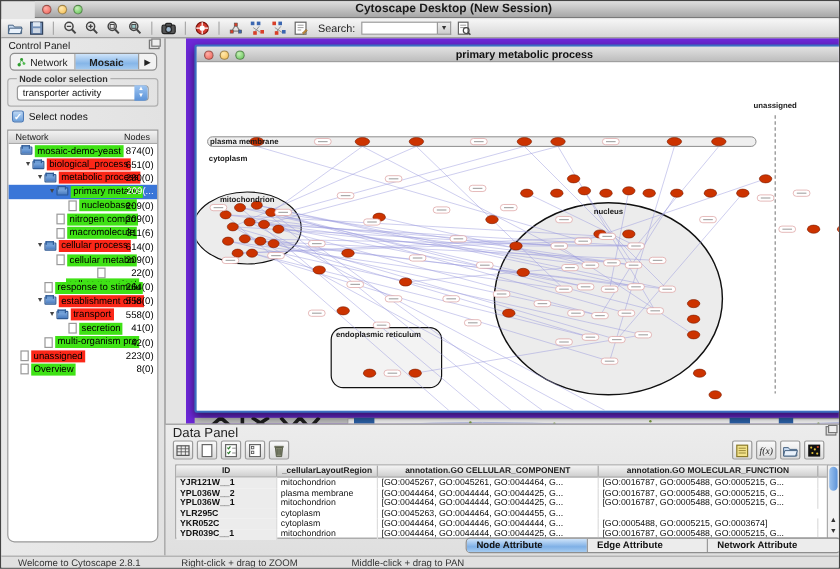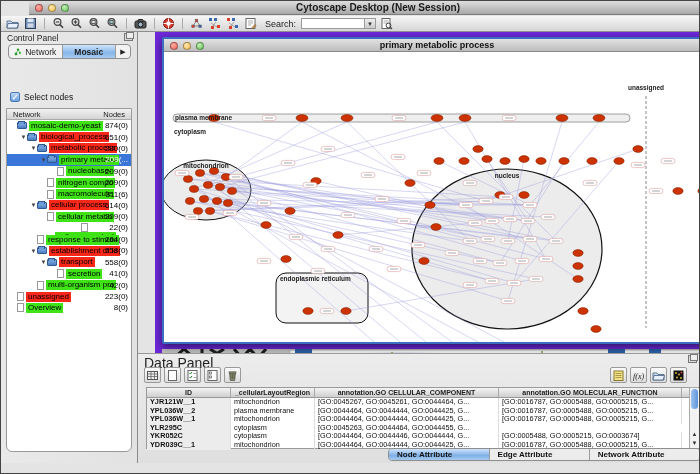--- a/index.html
+++ b/index.html
@@ -75,21 +75,21 @@
   #net-frame{position:absolute;left:7px;top:5px;width:550px;height:307px;border:2px solid #3b6fc0;
     border-radius:2px;background:#fff;box-shadow:0 3px 8px rgba(0,0,0,.55);}
   #net-titlebar{height:13px;background:linear-gradient(#e2e2e2,#bdbdbd);border-bottom:1px solid #8a8a8a;position:relative;}
   #net-titlebar .lights{top:2.5px;}
   #net-title{text-align:center;font-size:9px;font-weight:bold;color:#111;line-height:13px;}
   #net-canvas{position:absolute;left:0;top:13px;width:546px;height:290px;background:#fff;}
   #bg-strip{position:absolute;left:7px;top:312px;width:550px;height:9px;}
   
   #data-panel{position:absolute;left:137px;top:352px;width:563px;height:110px;
     background:linear-gradient(#ececec,#dfdfdf);border-top:1px solid #999;}
-  #dp-title{position:absolute;left:6px;top:1px;font-size:14px;color:#222;}
+  #dp-title{position:absolute;left:6px;top:1px;font-size:11px;color:#222;}
   #dp-toolbar{position:absolute;left:6px;top:13px;height:18px;display:flex;gap:3px;}
   #dp-toolbar-right{position:absolute;right:14px;top:13px;height:18px;display:flex;gap:3px;}
   .dbtn{width:17px;height:16px;border:1px solid #9a9a9a;border-radius:2px;
     background:linear-gradient(#fafafa,#dcdcdc);display:flex;align-items:center;justify-content:center;}
   #dp-table{position:absolute;left:8px;top:33px;width:545px;height:62px;background:#fff;border:1px solid #9a9a9a;}
   #dp-head{display:flex;height:10px;background:linear-gradient(#f4f4f4,#cfcfcf);border-bottom:1px solid #9a9a9a;}
   #dp-head div{font-size:7px;font-weight:bold;color:#222;text-align:center;border-right:1px solid #aaa;
     overflow:hidden;white-space:nowrap;line-height:10px;}
   .dp-row{display:flex;height:8.6px;}
   .dp-row div{font-size:7.3px;color:#111;border-right:1px solid #ddd;overflow:hidden;
@@ -244,20 +244,27 @@
             <circle cx="6" cy="5" r="1.2" fill="#5cc45c"></circle>
             <circle cx="4" cy="1.6" r="1.2" fill="#2f9e2f"></circle>
             <path d="M4 1.6 L2 6 M4 1.6 L6 5" stroke="#2f9e2f" stroke-width=".6"></path>
           </svg>
         <span>Network</span>
       </div>
       <div class="cp-tab selected" id="cp-tab-1">
         <span>Mosaic</span>
       </div>
       <div class="cp-tab-arrow">▶</div>
+    </div>
+    <div id="color-group">
+      <div id="color-group-label">Node color selection</div>
+      <div id="color-combo">
+        <span class="val">transporter activity</span>
+        <span class="stepper">▲<br>▼</span>
+      </div>
     </div>
     <div id="select-nodes">
       <div id="select-checkbox">✓</div>
       <label>Select nodes</label>
     </div>
     <div id="tree-box">
       <div id="tree-header">
         <span class="h1">Network</span>
         <span class="h2">Nodes</span>
       </div>
@@ -742,13 +749,18 @@
       <div class="sc-arrow" style="bottom:9px;">▲</div>
       <div class="sc-arrow" style="bottom:0;">▼</div>
     </div>
     <div id="dp-tabs">
         <div class="dp-tab selected">Node Attribute Browser</div>
         <div class="dp-tab">Edge Attribute Browser</div>
         <div class="dp-tab">Network Attribute Browser</div>
       </div>
   </div>
 
+  <div id="status-bar">
+    <span class="status-item" style="left:14px">Welcome to Cytoscape 2.8.1</span>
+    <span class="status-item" style="left:150px">Right-click + drag to ZOOM</span>
+    <span class="status-item" style="left:292px">Middle-click + drag to PAN</span>
+  </div>
 </div>
 
 </body></html>

